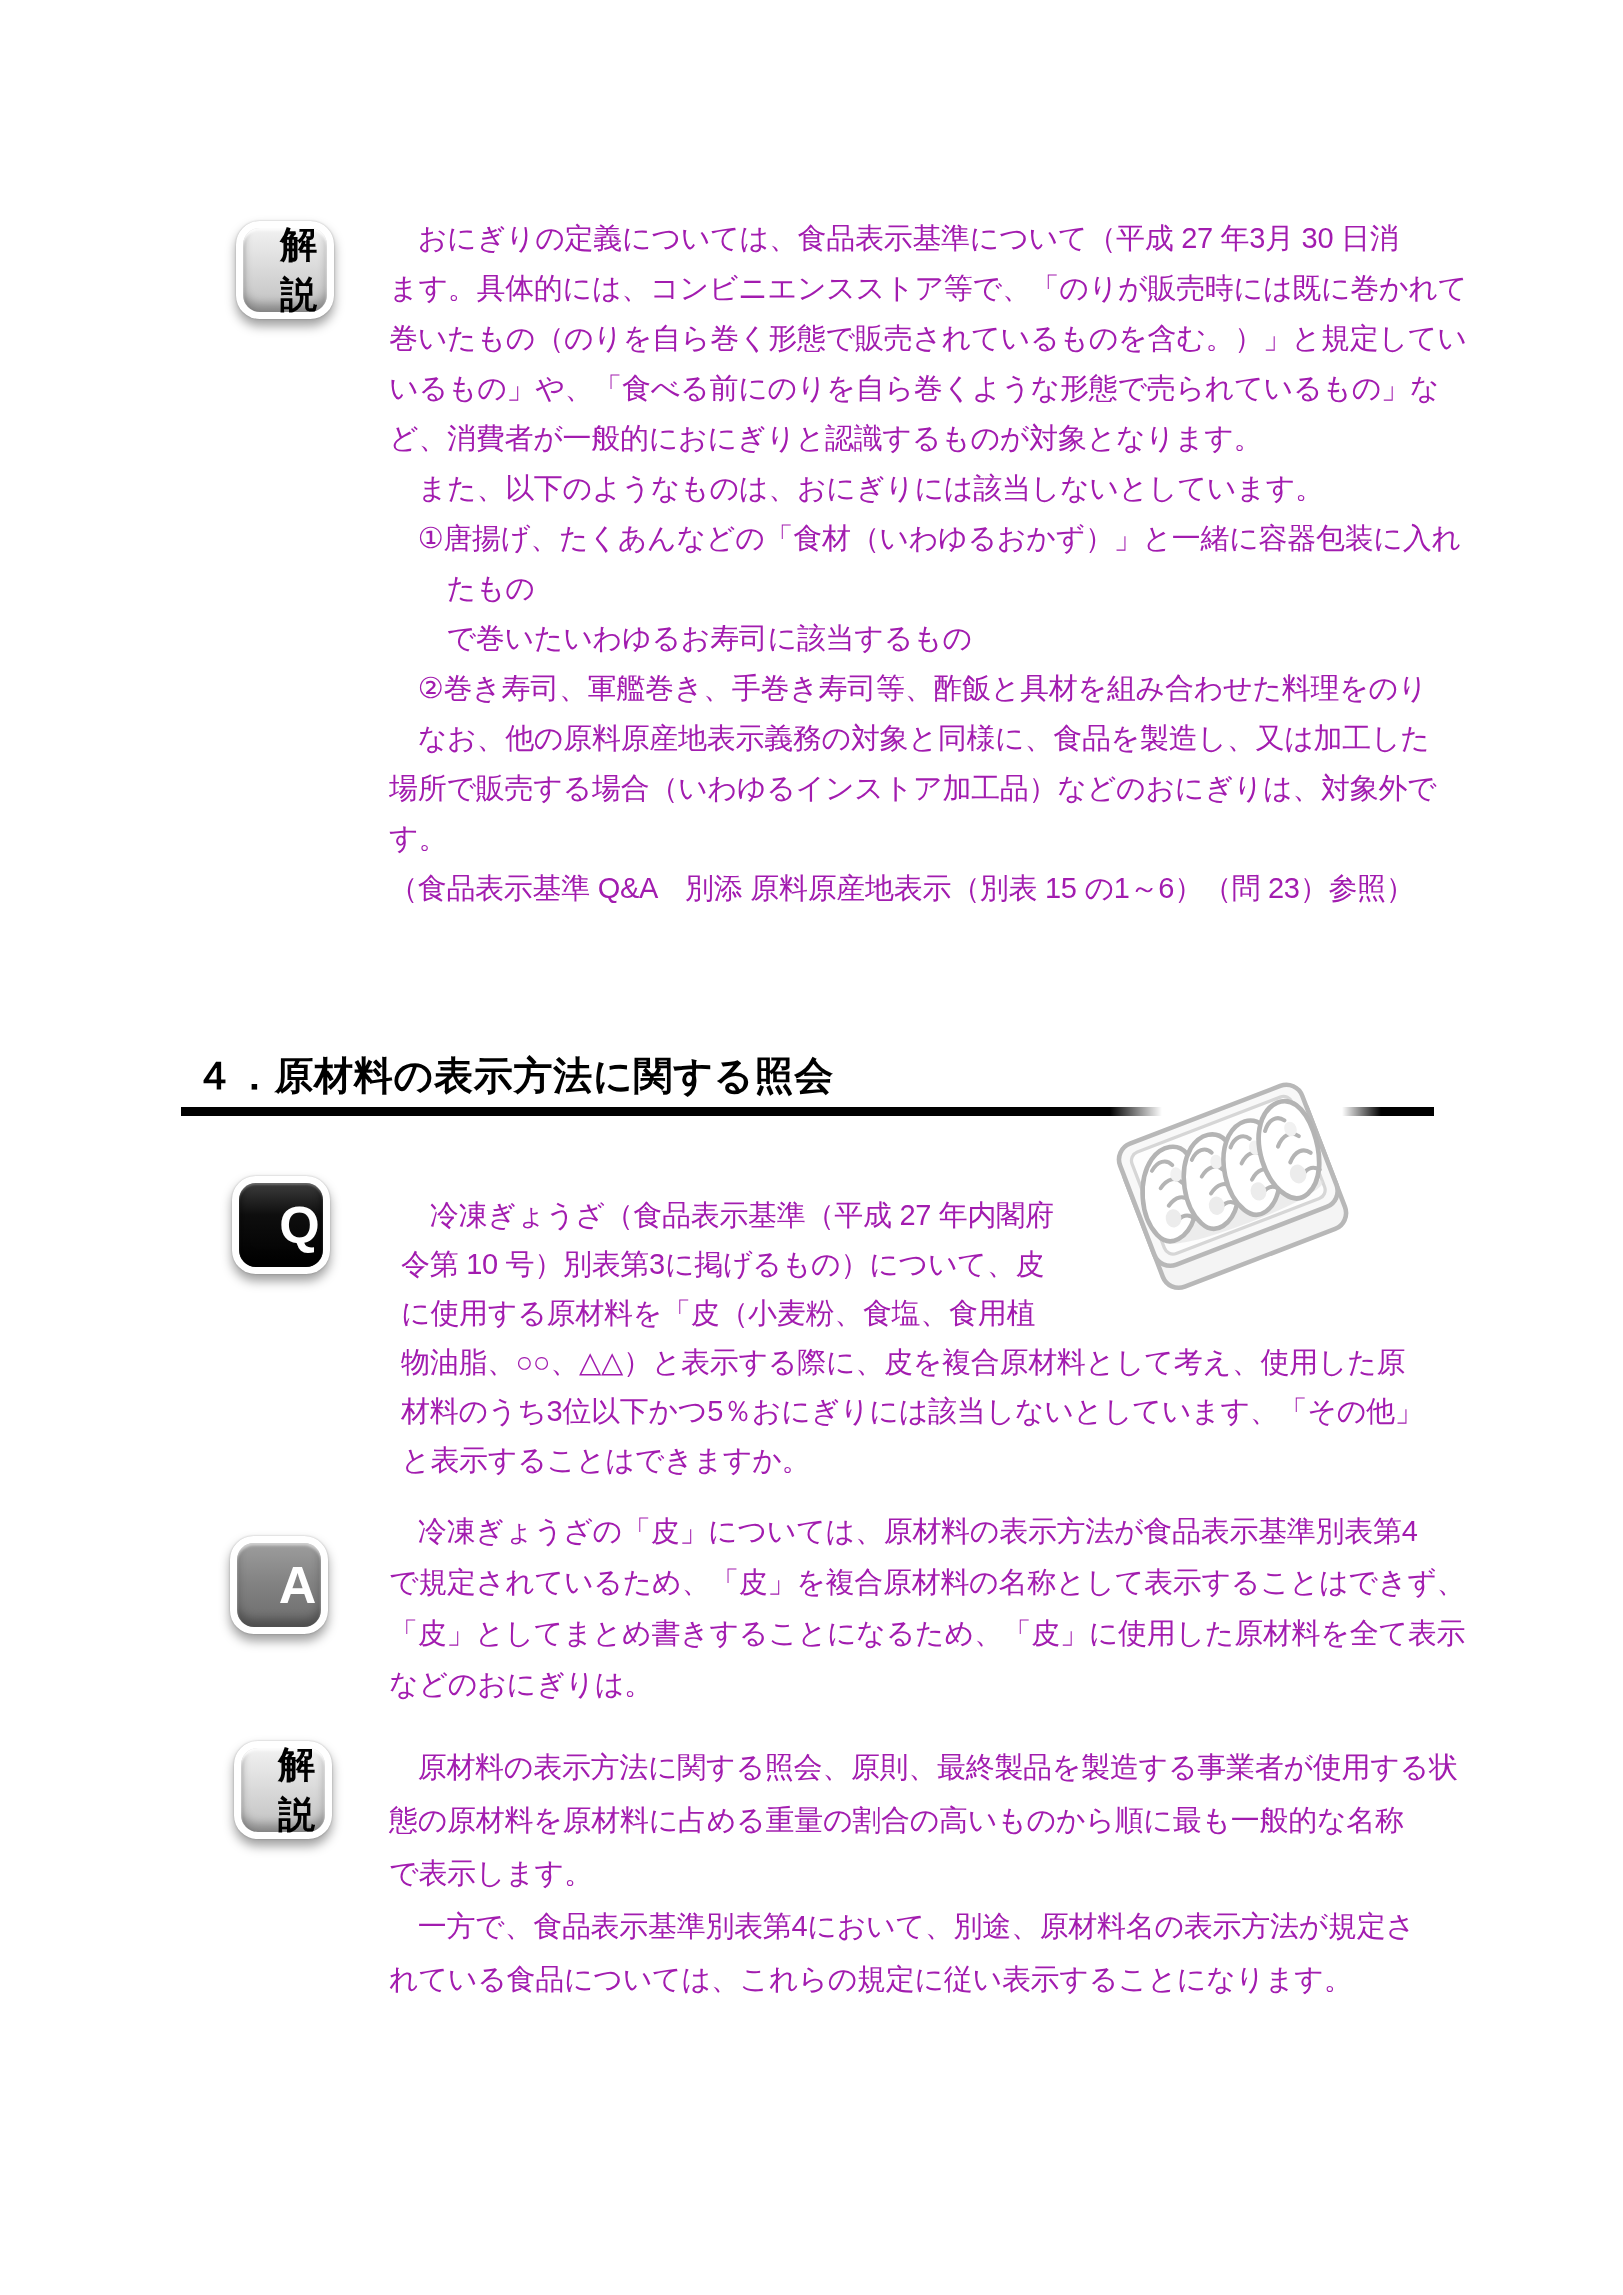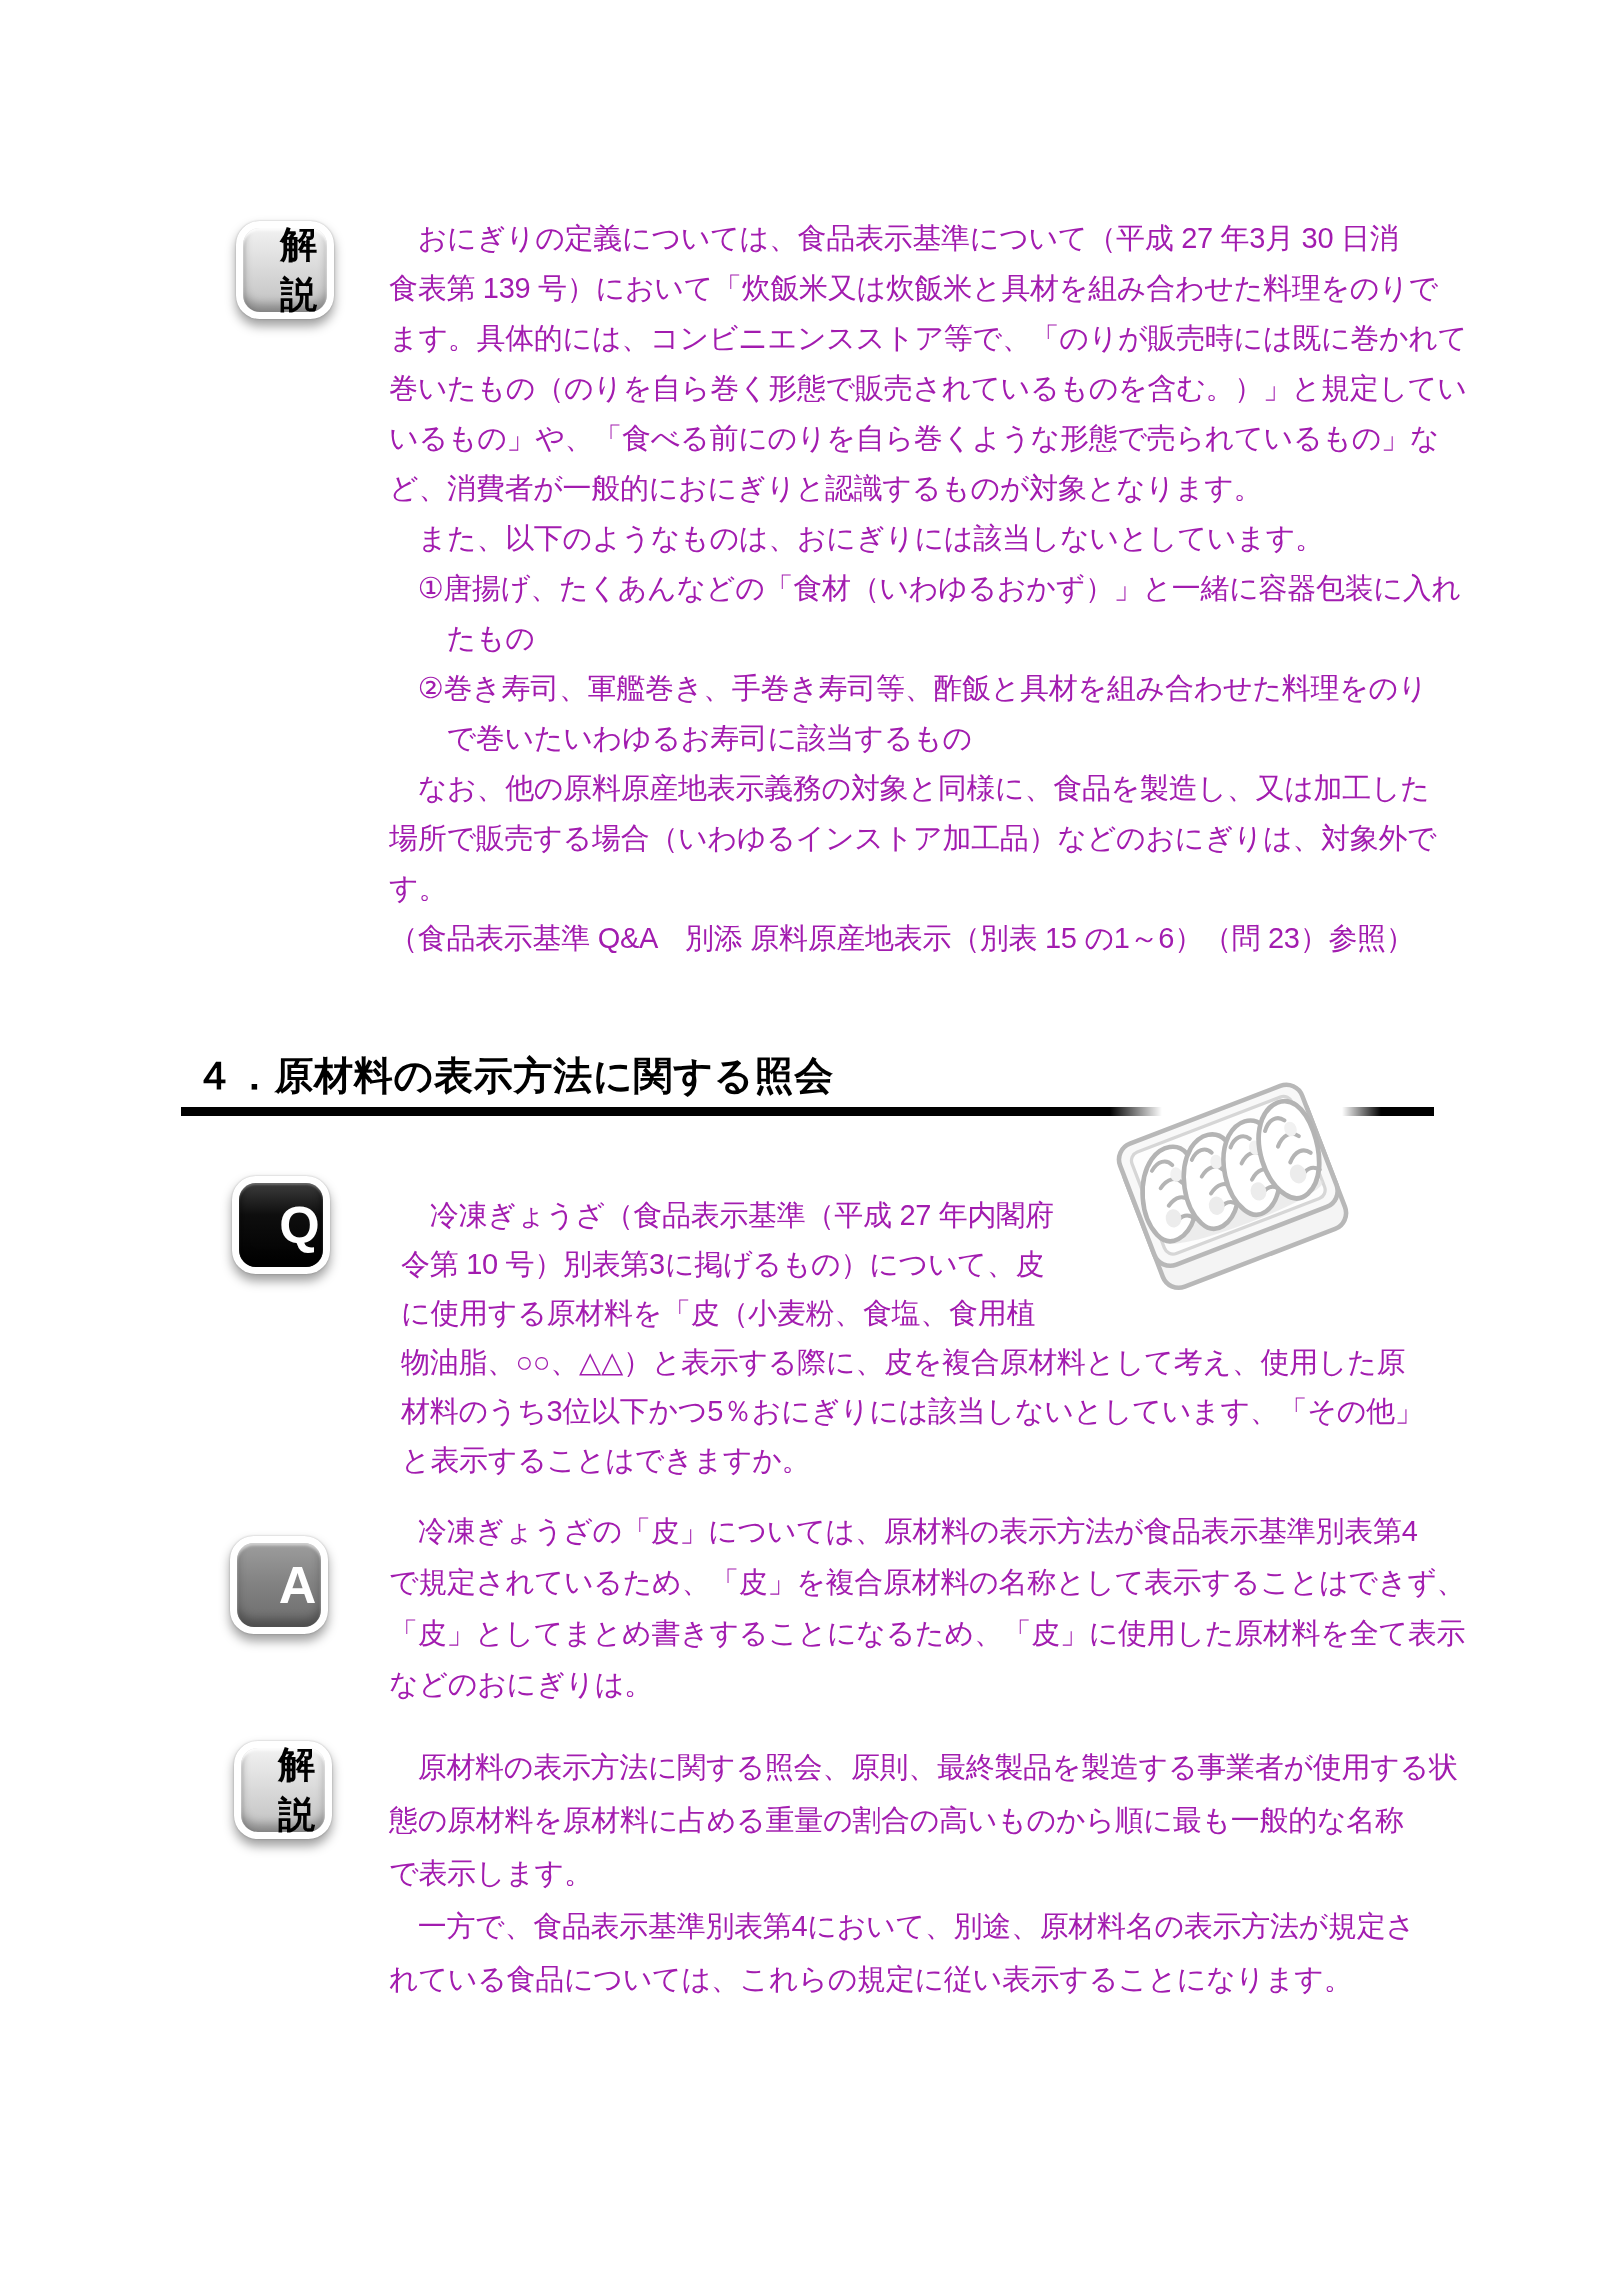--- a/index.html
+++ b/index.html
@@ -81,30 +81,29 @@
 </head>
 <body>
 
 <div id="page">
 
   <div class="badge badge-kaisetsu" id="badge-kaisetsu-1">
     <div class="badge-inner">解説</div>
   </div>
   <div class="textblock tb1">
     <div class="line">　おにぎりの定義については、食品表示基準について（平成 27 年3月 30 日消</div>
-    <div class="line">食表第 139 号）において「炊飯米又は炊飯米と具材を組み合わせた料理をのりで</div>
     <div class="line">ます。具体的には、コンビニエンスストア等で、「のりが販売時には既に巻かれて</div>
     <div class="line">巻いたもの（のりを自ら巻く形態で販売されているものを含む。）」と規定してい</div>
     <div class="line">いるもの」や、「食べる前にのりを自ら巻くような形態で売られているもの」な</div>
     <div class="line">ど、消費者が一般的におにぎりと認識するものが対象となります。</div>
     <div class="line">　また、以下のようなものは、おにぎりには該当しないとしています。</div>
     <div class="line">　①唐揚げ、たくあんなどの「食材（いわゆるおかず）」と一緒に容器包装に入れ</div>
     <div class="line">　　たもの</div>
+    <div class="line">　　で巻いたいわゆるお寿司に該当するもの</div>
     <div class="line">　②巻き寿司、軍艦巻き、手巻き寿司等、酢飯と具材を組み合わせた料理をのり</div>
-    <div class="line">　　で巻いたいわゆるお寿司に該当するもの</div>
     <div class="line">　なお、他の原料原産地表示義務の対象と同様に、食品を製造し、又は加工した</div>
     <div class="line">場所で販売する場合（いわゆるインストア加工品）などのおにぎりは、対象外で</div>
     <div class="line">す。</div>
     <div class="line">（食品表示基準 Q&amp;A　別添 原料原産地表示（別表 15 の1～6）（問 23）参照）</div>
   </div>
 
   <div id="section-heading">４．原材料の表示方法に関する照会</div>
   <div id="section-rule"></div>
 
   <svg id="gyoza-illustration" viewBox="0 0 330 270" width="216" height="177" xmlns="http://www.w3.org/2000/svg">

